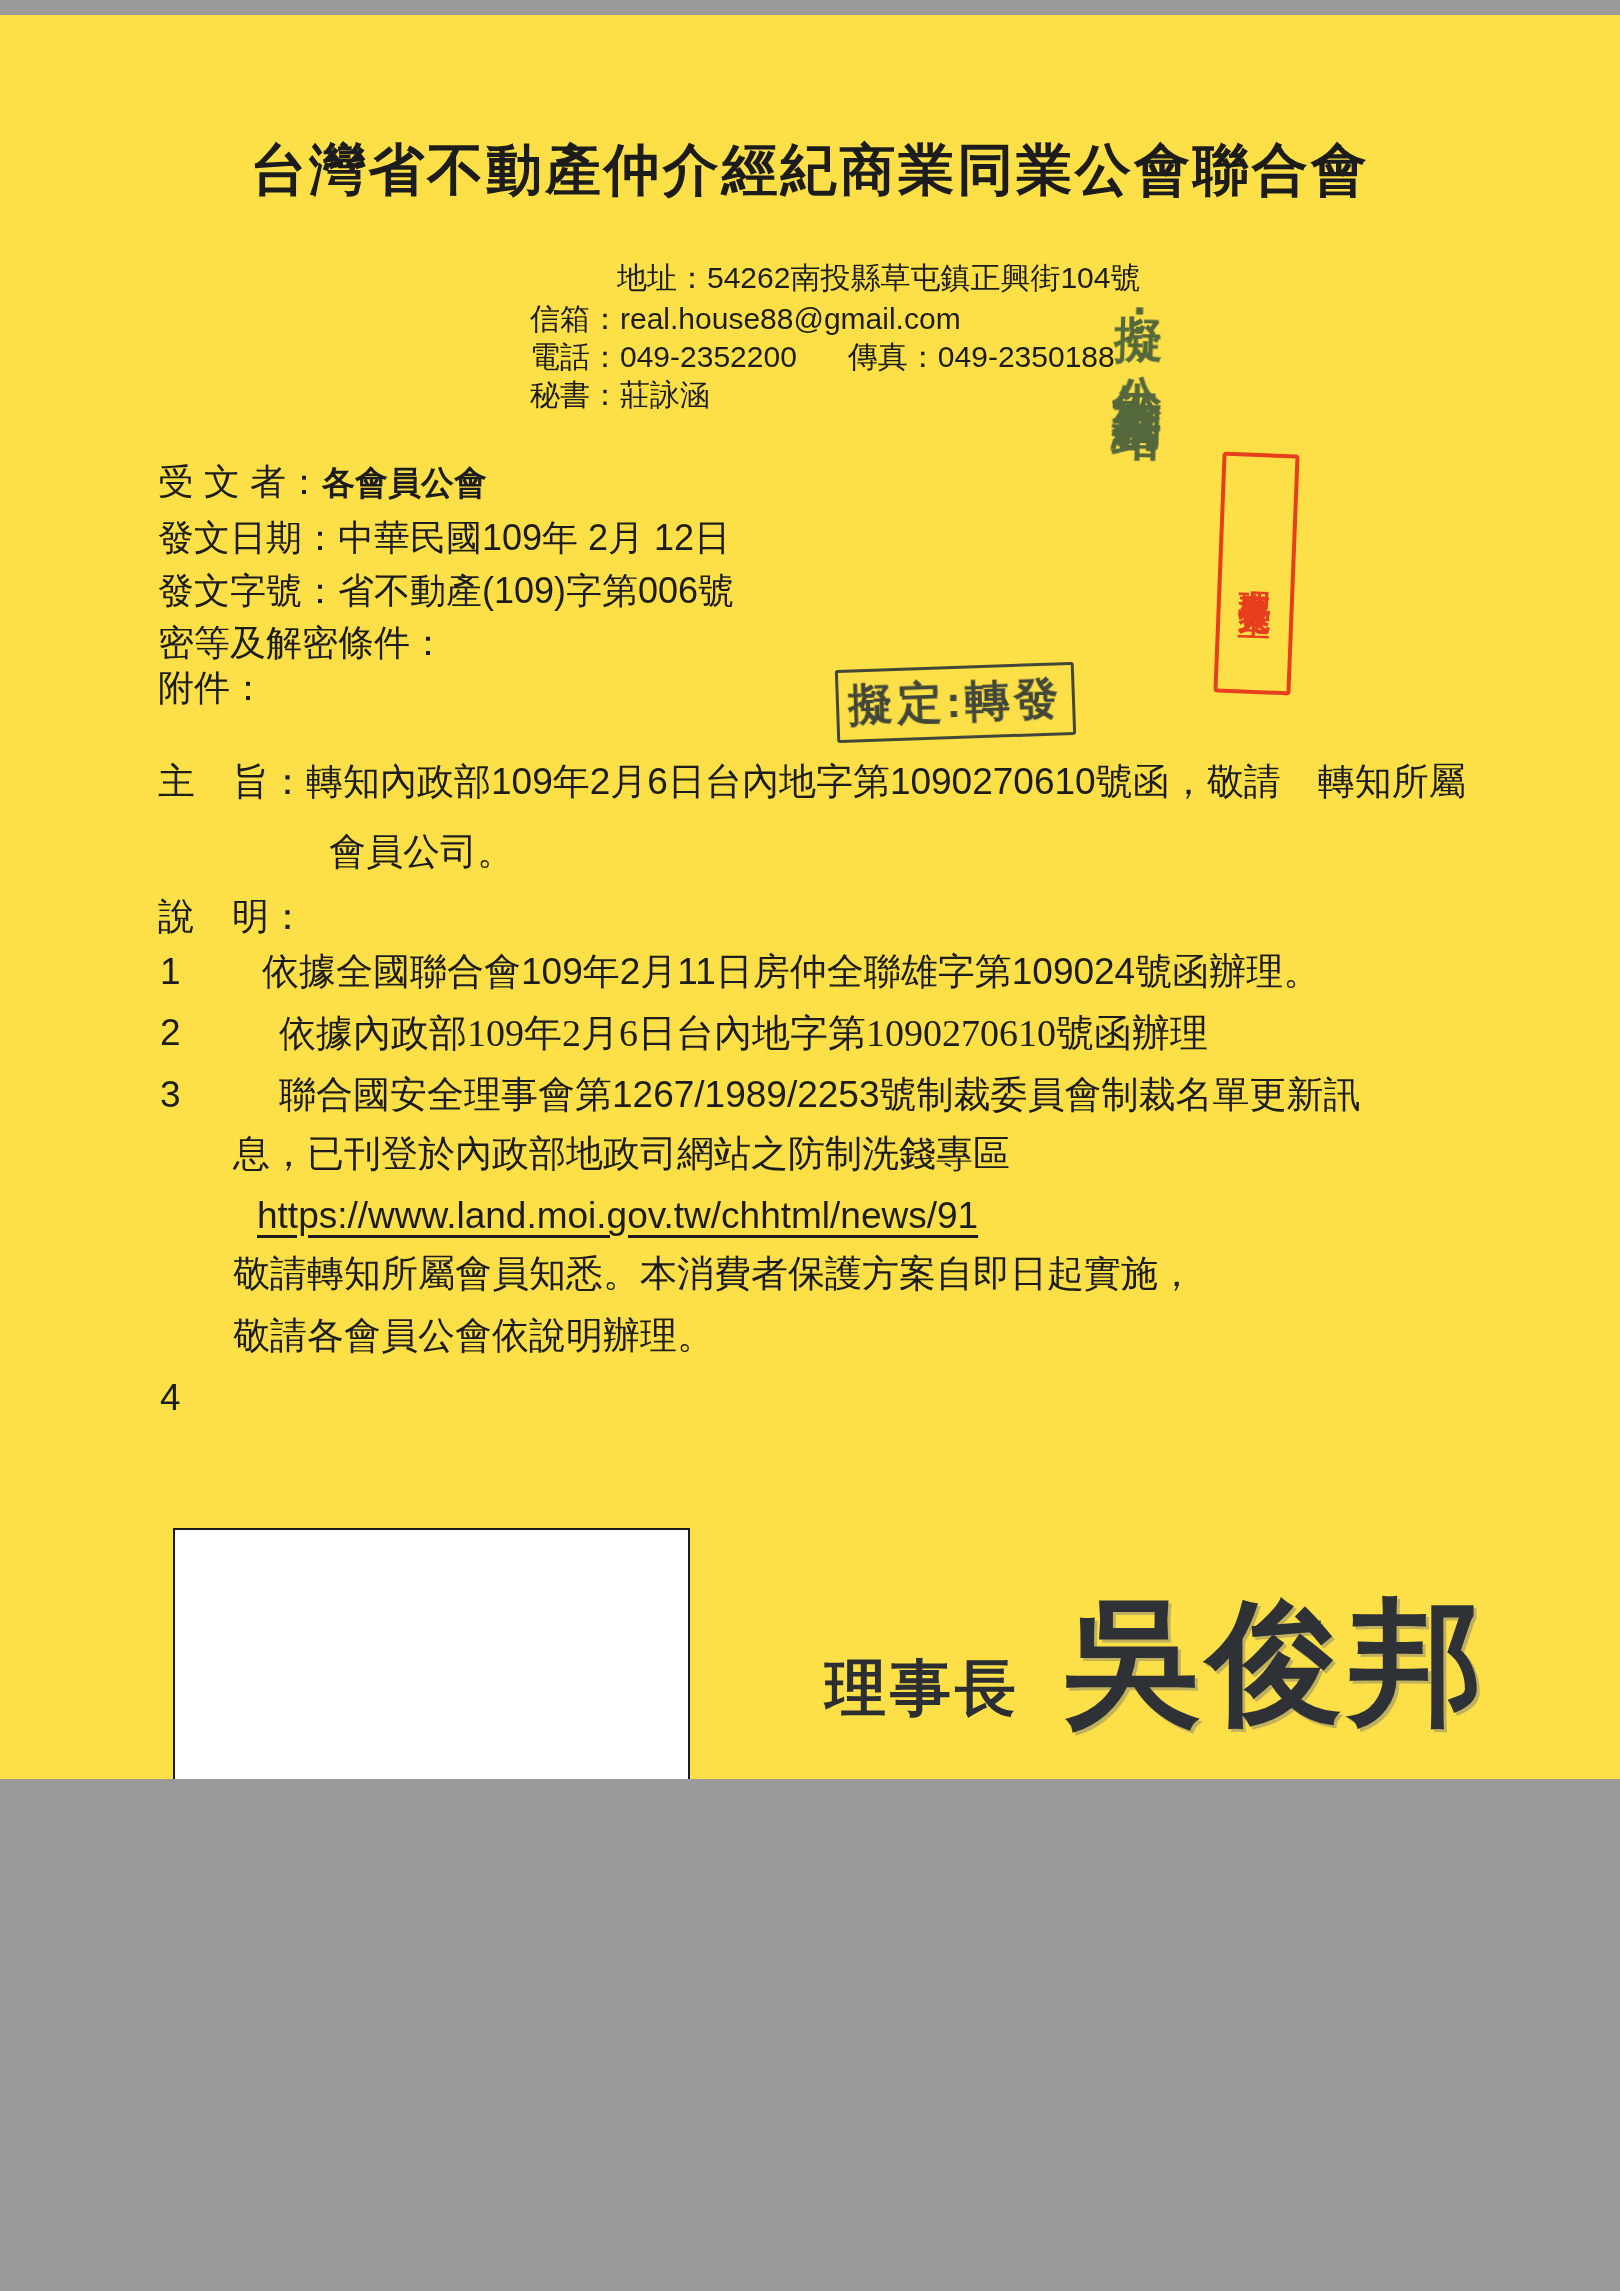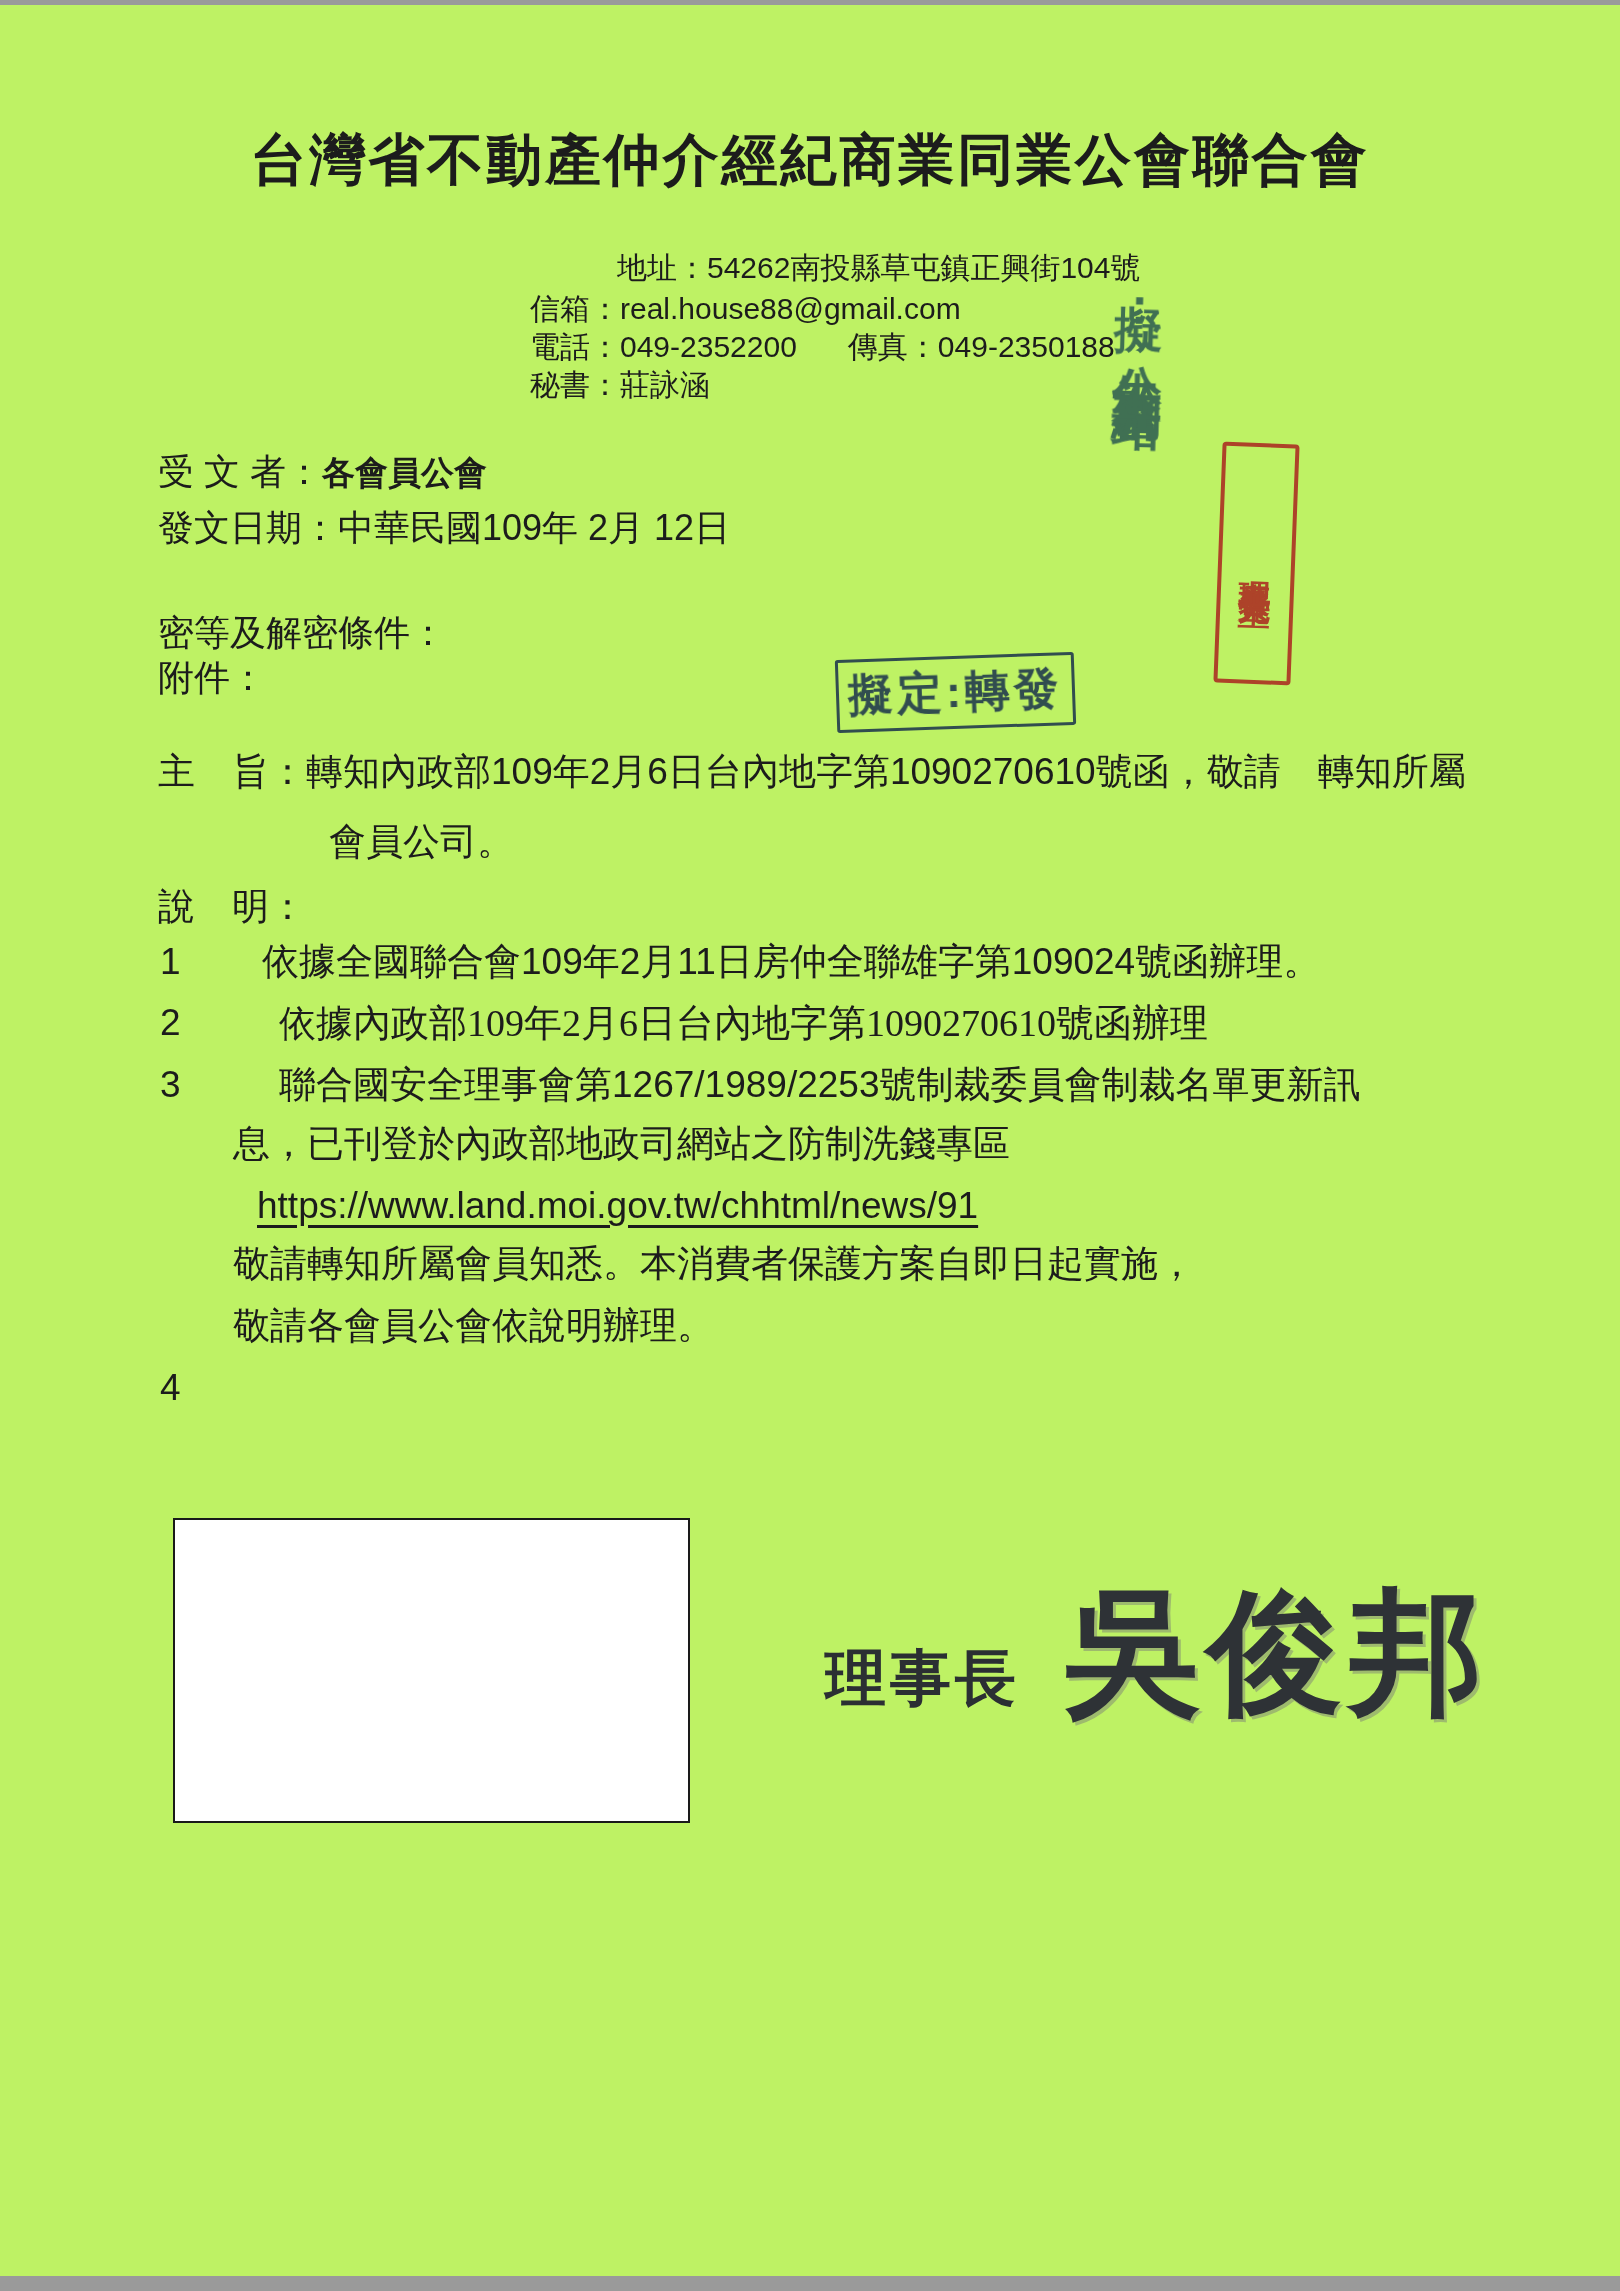--- a/index.html
+++ b/index.html
@@ -1,20 +1,20 @@
 <!DOCTYPE html>
 <html><head>
 <meta charset="utf-8">
 <style>
   html,body{margin:0;padding:0;background:#9a9a9a;}
   .page{
     position:relative;
-    width:1620px;height:2271px;
-    margin:5px auto;
-    background:#bef264;
+    width:1620px;height:1764px;
+    margin:15px auto;
+    background:#fde047;
     font-family:"Liberation Sans", sans-serif;
     color:#1c1c1c;
     overflow:hidden;
   }
   .abs{position:absolute;line-height:1.25;white-space:nowrap;}
 
   .doc-title{
     top:120px;left:0;right:0;
     text-align:center;
     font-size:56px;font-weight:600;letter-spacing:2.9px;
@@ -113,20 +113,23 @@
   <div class="abs contact" style="top:361px;left:530px;">
     <span>秘書：</span><span>莊詠涵</span>
   </div>
 
   <div class="abs meta" style="top:444px;left:158px;">
     <span>受 文 者：</span><span class="val-bold">各會員公會</span>
   </div>
   <div class="abs meta" style="top:500px;left:158px;">
     <span>發文日期：</span><span>中華民國109年 2月 12日</span>
   </div>
+  <div class="abs meta" style="top:553px;left:158px;">
+    <span>發文字號：</span><span>省不動產(109)字第006號</span>
+  </div>
   <div class="abs meta" style="top:605px;left:158px;">
     <span>密等及解密條件：</span>
   </div>
   <div class="abs meta" style="top:650px;left:158px;">
     <span>附件：</span>
   </div>
 
   <div class="abs body-line" style="top:744px;left:158px;">
     <span>主　旨：</span><span>轉知內政部109年2月6日台內地字第1090270610號函，敬請　轉知所屬</span>
   </div>

